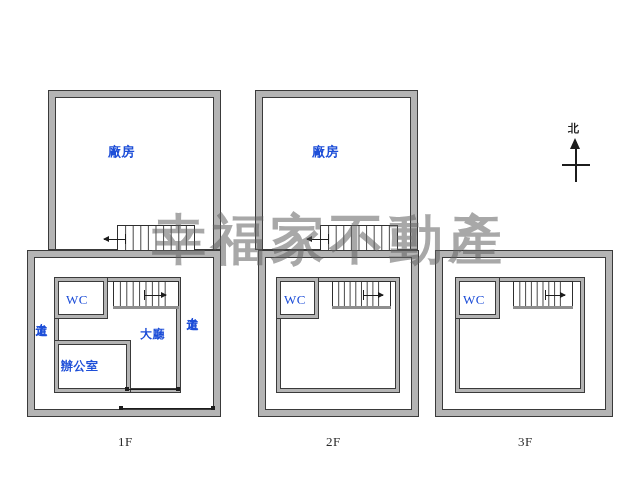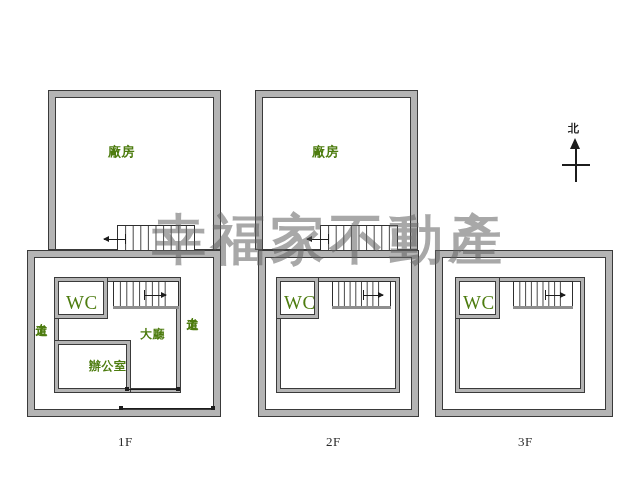--- a/index.html
+++ b/index.html
@@ -33,21 +33,21 @@
     position: absolute;
     box-sizing: border-box;
     border: 1px solid #3a3a3a;
     background: #ffffff;
   }
 
   
   .lbl {
     position: absolute;
     font-family: "DejaVu Sans", "Liberation Sans", sans-serif;
-    color: #4d7c0f;
+    color: #1d4ed8;
     white-space: nowrap;
     line-height: 1;
     letter-spacing: 0.5px;
   }
   .lbl-cjk {
     font-size: 13px;
     font-weight: 700;
   }
   .lbl-cjk-sm {
     font-size: 12px;
@@ -56,21 +56,21 @@
   .lbl-vert {
     font-size: 12px;
     font-weight: 700;
     writing-mode: vertical-rl;
     text-orientation: upright;
     line-height: 1.05;
     letter-spacing: 1px;
   }
   .lbl-wc {
     font-family: "Liberation Serif", "DejaVu Serif", serif;
-    font-size: 19px;
+    font-size: 13px;
     font-weight: 400;
     letter-spacing: 0.5px;
   }
   .lbl-floor {
     font-family: "Liberation Serif", "DejaVu Serif", serif;
     font-size: 13px;
     font-weight: 400;
     color: #2a2a2a;
   }
   .lbl-north {
@@ -219,21 +219,21 @@
 
   <div class="wall-outer" style="left:54px; top:277px; width:127px; height:116px;"></div>
   <div class="wall-inner" style="left:58px; top:281px; width:119px; height:108px;"></div>
 
   <div class="wall-outer" style="left:54px; top:277px; width:54px; height:42px;"></div>
   <div class="wall-inner" style="left:58px; top:281px; width:46px; height:34px;"></div>
   <div class="lbl lbl-wc" style="left:66px; top:293px;">WC</div>
 
   <div class="wall-outer" style="left:54px; top:340px; width:77px; height:53px;"></div>
   <div class="wall-inner" style="left:58px; top:344px; width:69px; height:45px;"></div>
-  <div class="lbl lbl-cjk-sm" style="left:61px; top:360px;margin-left:28px;">辦公室</div>
+  <div class="lbl lbl-cjk-sm" style="left:61px; top:360px;">辦公室</div>
 
   <div class="lbl lbl-cjk-sm" style="left:140px; top:328px;">大廳</div>
 
   <div class="stair" style="left:113px; top:281px; width:66px; height:28px;">
     <svg class="stair-treads" viewBox="0 0 66 28" preserveAspectRatio="none">
       <line x1="6.6" y1="0" x2="6.6" y2="28" stroke="#2e2e2e" stroke-width="0.9"></line>
       <line x1="13.2" y1="0" x2="13.2" y2="28" stroke="#2e2e2e" stroke-width="0.9"></line>
       <line x1="19.8" y1="0" x2="19.8" y2="28" stroke="#2e2e2e" stroke-width="0.9"></line>
       <line x1="26.4" y1="0" x2="26.4" y2="28" stroke="#2e2e2e" stroke-width="0.9"></line>
       <line x1="33" y1="0" x2="33" y2="28" stroke="#2e2e2e" stroke-width="0.9"></line>

